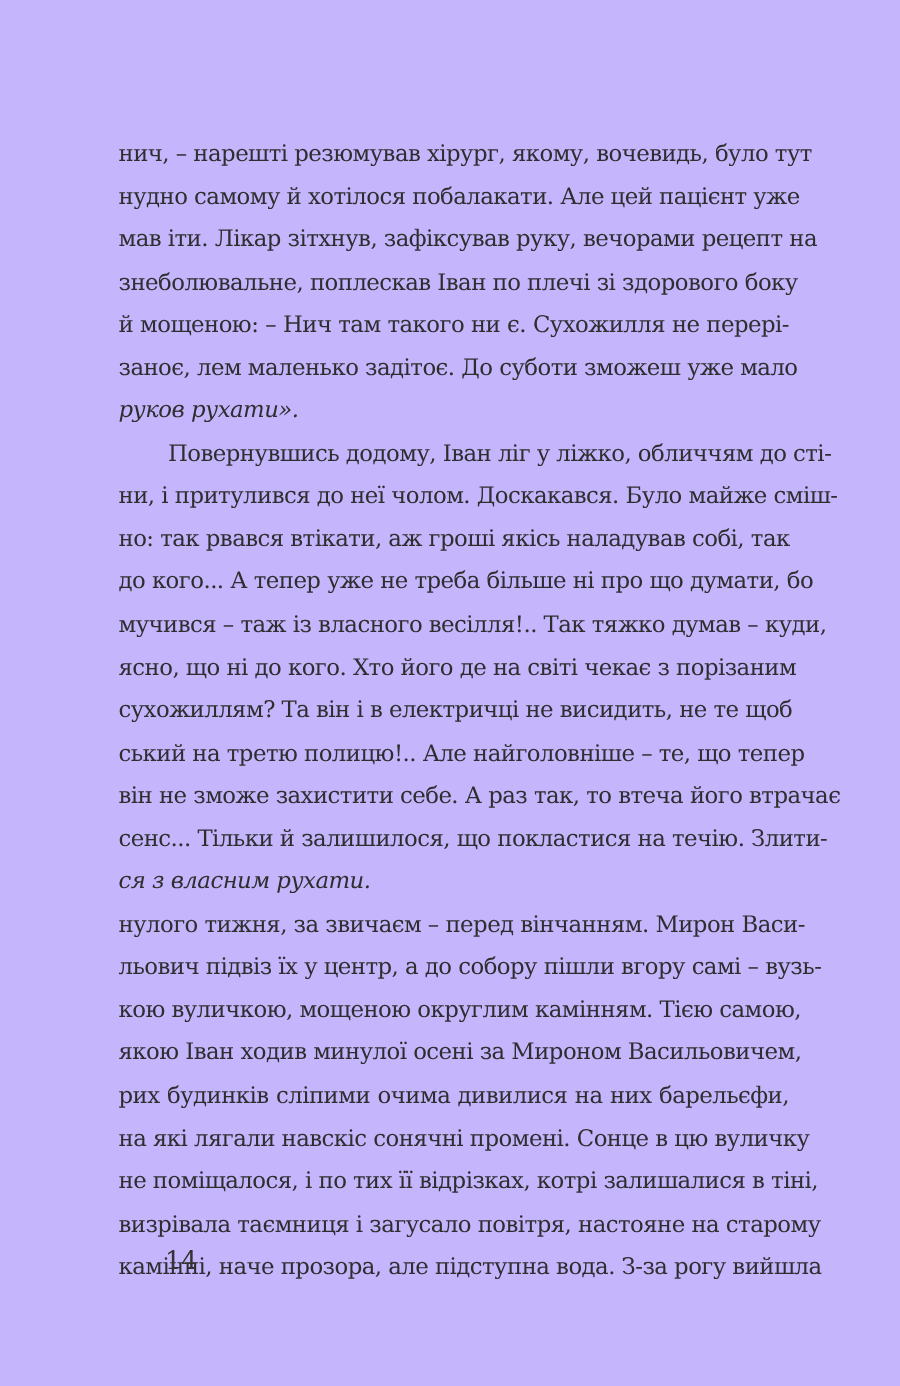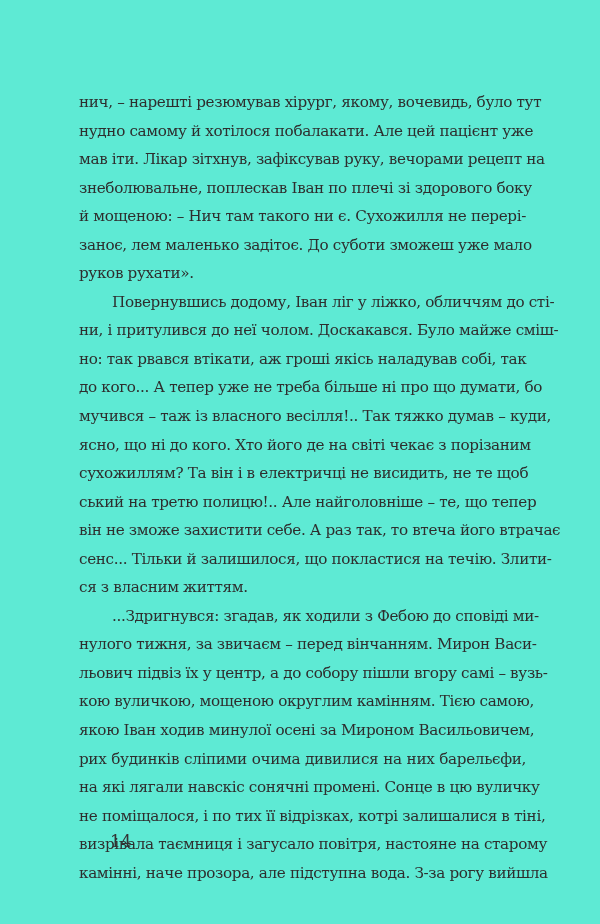--- a/index.html
+++ b/index.html
@@ -1,36 +1,36 @@
 <!DOCTYPE html>
 <html><head>
 <meta charset="utf-8">
 <style>
   html, body { margin: 0; padding: 0; background: #ffffff; }
   body { width: 600px; height: 924px; position: relative; overflow: hidden; }
-  .page { position: absolute; left: 0; top: 0; width: 600px; height: 924px; background: #5eead4; }
+  .page { position: absolute; left: 0; top: 0; width: 600px; height: 924px; background: #c4b5fd; }
   .text-block {
     position: absolute;
     left: 79px;
     top: 88px;
     width: 447px;
     font-family: "DejaVu Serif", serif;
     font-size: 15.2px;
     line-height: 28.55px;
     color: #2e2e2e;
     letter-spacing: -0.35px;
   }
   .line {
     display: block;
     white-space: nowrap;
     text-align: justify;
     text-align-last: justify;
     height: 28.55px;
   }
-  .line.last { text-align-last: left; }
+  .line.last { text-align-last: left; font-style: italic; }
   .line.indent { padding-left: 33px; }
   .page-number {
     position: absolute;
     left: 110px;
     top: 831px;
     font-family: "DejaVu Serif", serif;
     font-size: 17px;
     color: #333;
   }
 </style>
@@ -49,22 +49,21 @@
       <span class="line indent">Повернувшись додому, Іван ліг у ліжко, обличчям до сті-</span>
       <span class="line">ни, і притулився до неї чолом. Доскакався. Було майже сміш-</span>
       <span class="line">но: так рвався втікати, аж гроші якісь наладував собі, так</span>
       <span class="line">до кого... А тепер уже не треба більше ні про що думати, бо</span>
       <span class="line">мучився – таж із власного весілля!.. Так тяжко думав – куди,</span>
       <span class="line">ясно, що ні до кого. Хто його де на світі чекає з порізаним</span>
       <span class="line">сухожиллям? Та він і в електричці не висидить, не те щоб</span>
       <span class="line">ський на третю полицю!.. Але найголовніше – те, що тепер</span>
       <span class="line">він не зможе захистити себе. А раз так, то втеча його втрачає</span>
       <span class="line">сенс... Тільки й залишилося, що покластися на течію. Злити-</span>
-      <span class="line last">ся з власним життям.</span>
-      <span class="line indent">...Здригнувся: згадав, як ходили з Фебою до сповіді ми-</span>
+      <span class="line last">ся з власним рухати.</span>
       <span class="line">нулого тижня, за звичаєм – перед вінчанням. Мирон Васи-</span>
       <span class="line">льович підвіз їх у центр, а до собору пішли вгору самі – вузь-</span>
       <span class="line">кою вуличкою, мощеною округлим камінням. Тією самою,</span>
       <span class="line">якою Іван ходив минулої осені за Мироном Васильовичем,</span>
       <span class="line">рих будинків сліпими очима дивилися на них барельєфи,</span>
       <span class="line">на які лягали навскіс сонячні промені. Сонце в цю вуличку</span>
       <span class="line">не поміщалося, і по тих її відрізках, котрі залишалися в тіні,</span>
       <span class="line">визрівала таємниця і загусало повітря, настояне на старому</span>
       <span class="line">камінні, наче прозора, але підступна вода. З-за рогу вийшла</span>
     </div>

